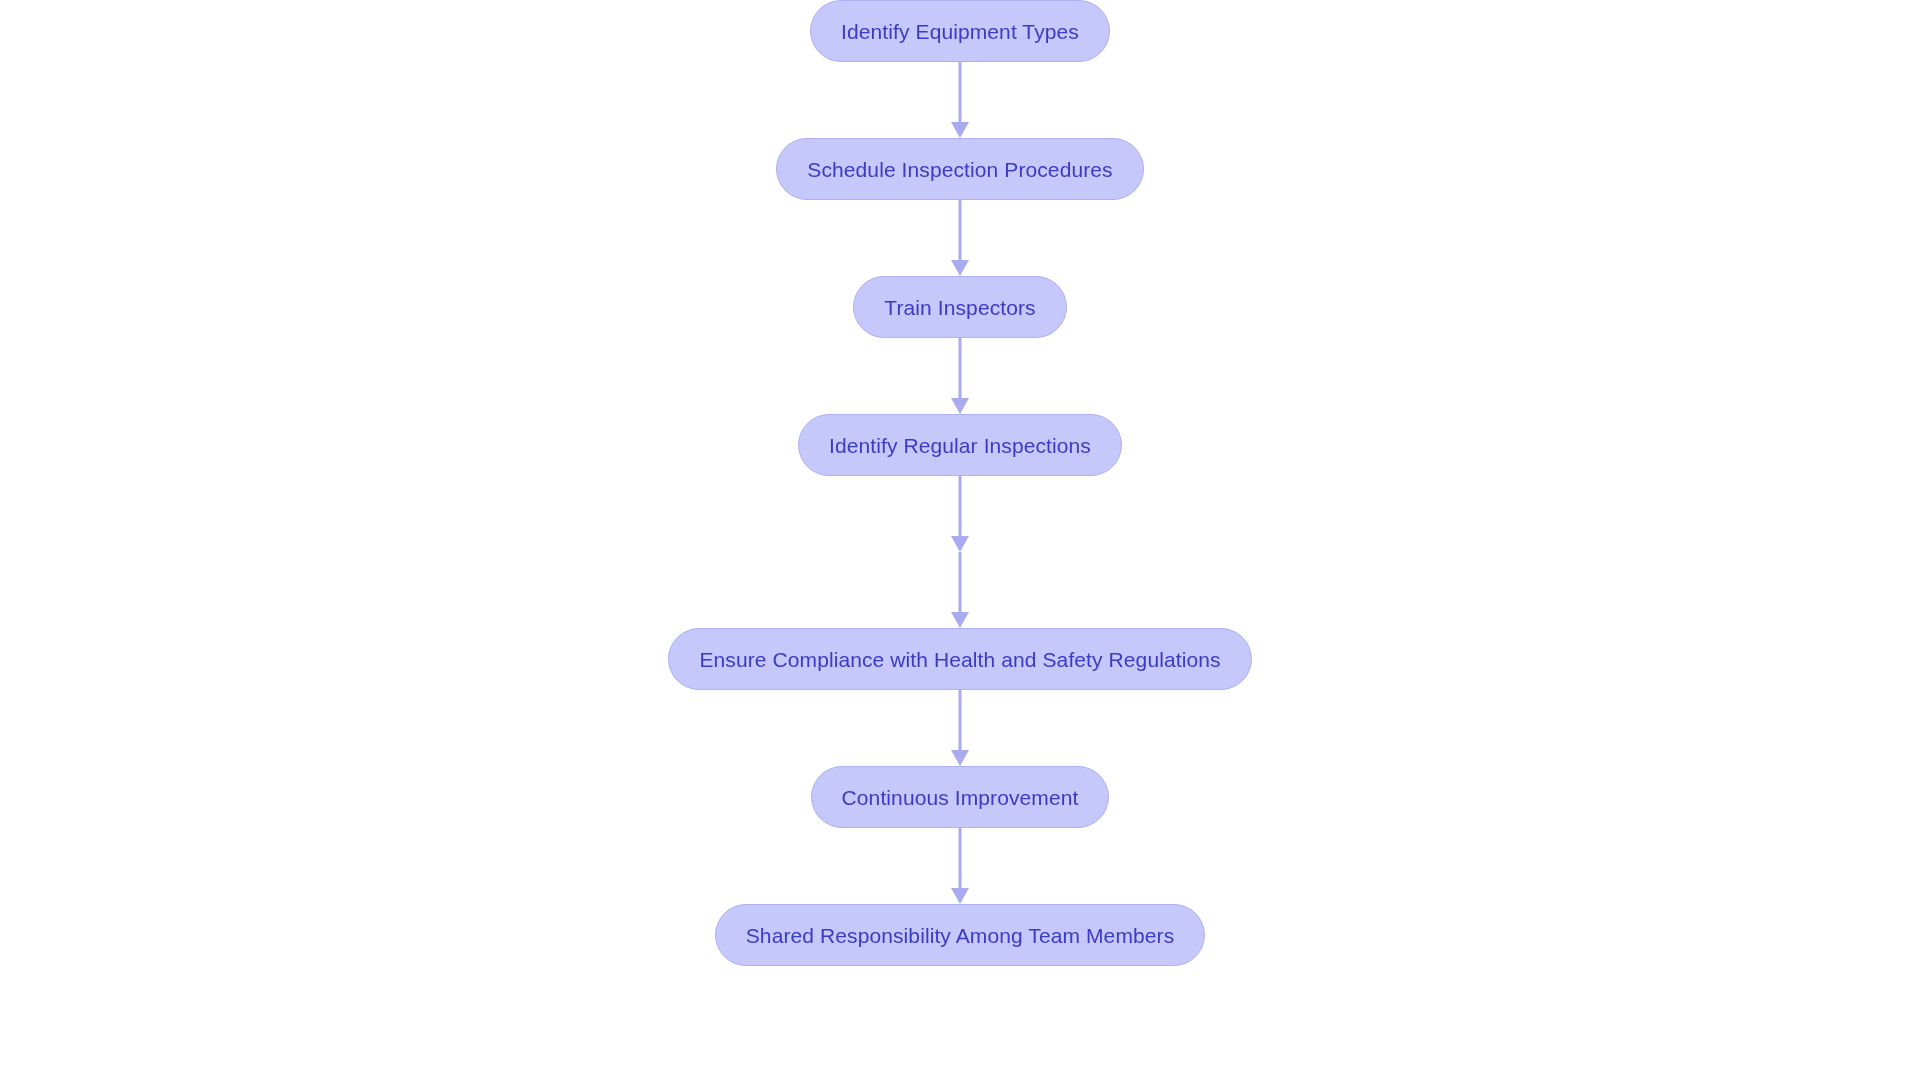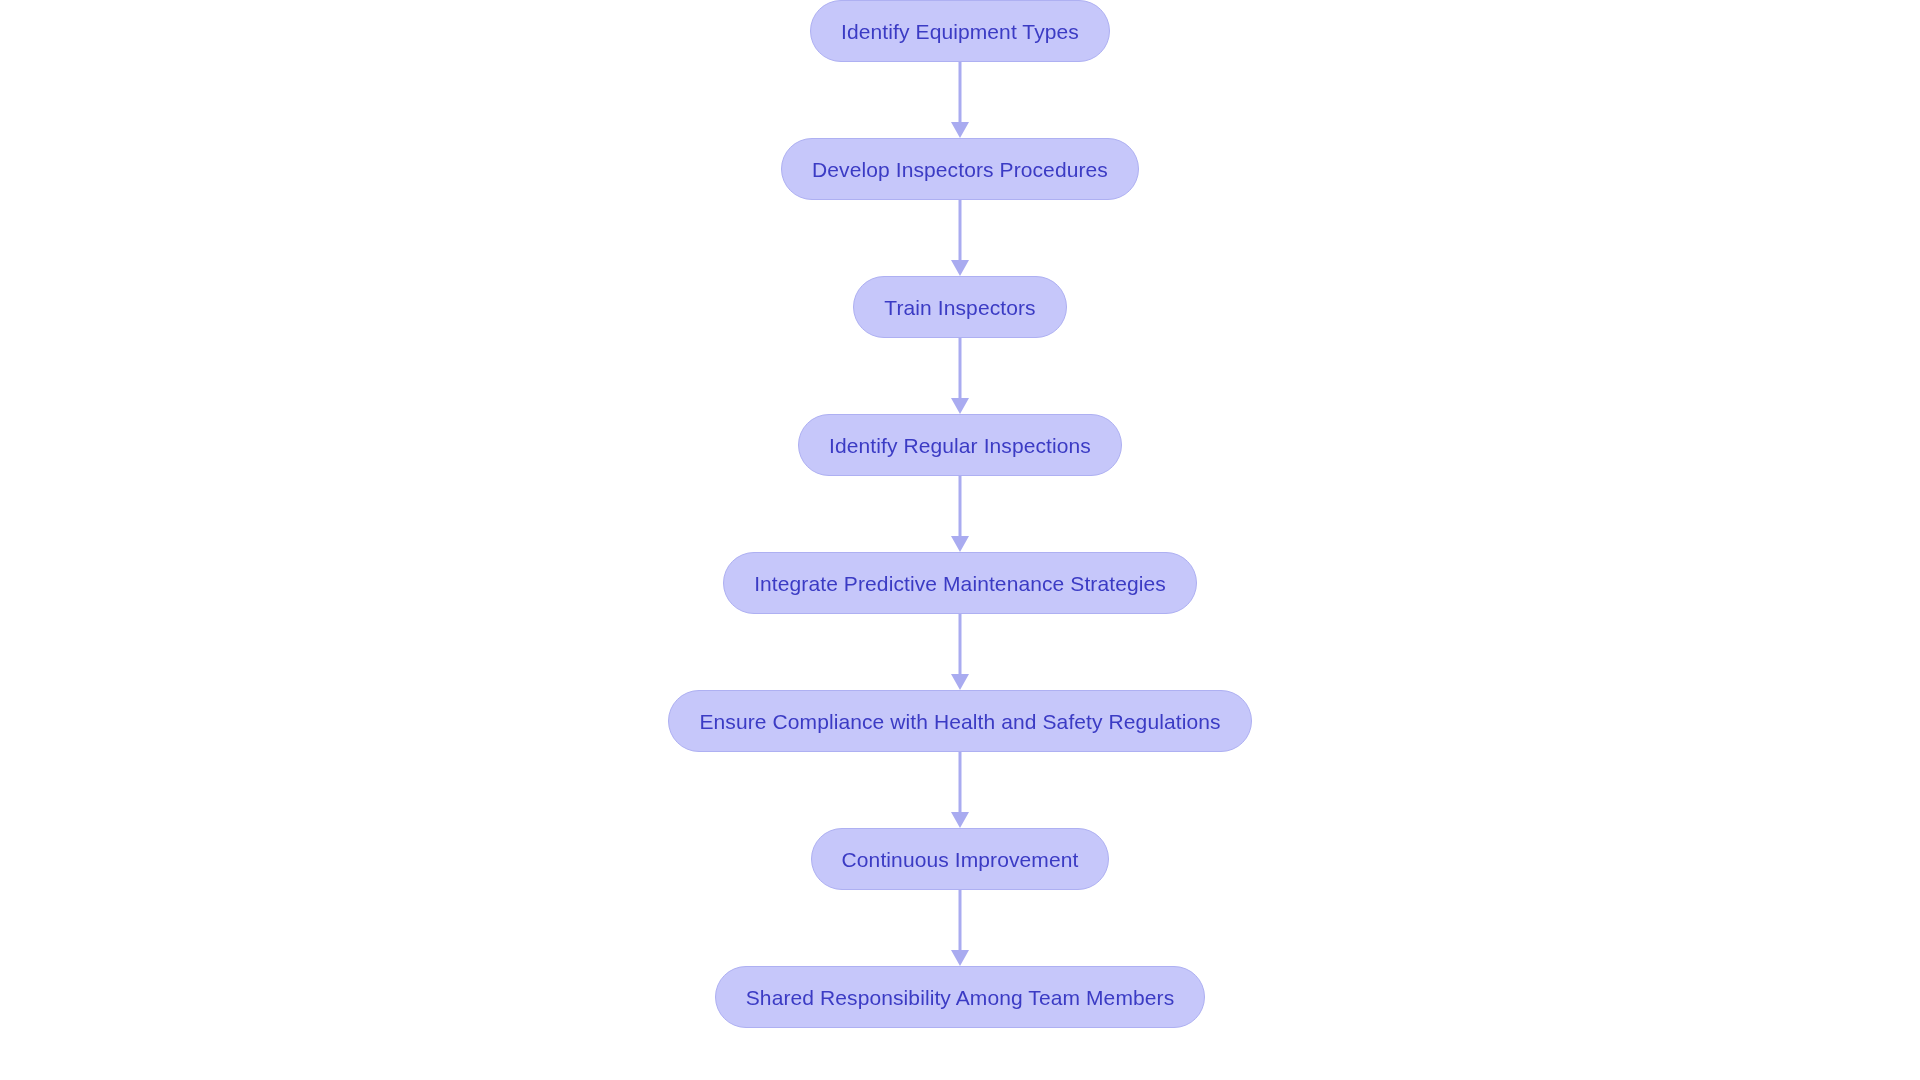--- a/index.html
+++ b/index.html
@@ -75,21 +75,21 @@
     <div class="node" style="min-width: 216px;">
       <span class="node-label">Identify Equipment Types</span>
     </div>
     <div class="connector">
       <svg viewBox="0 0 40 76" xmlns="http://www.w3.org/2000/svg">
         <line class="conn-line" x1="20" y1="0" x2="20" y2="62"></line>
         <polygon class="conn-head" points="11,60 29,60 20,76"></polygon>
       </svg>
     </div>
     <div class="node" style="min-width: 252px;">
-      <span class="node-label">Develop Inspectors Procedures</span>
+      <span class="node-label">Schedule Inspection Procedures</span>
     </div>
     <div class="connector">
       <svg viewBox="0 0 40 76" xmlns="http://www.w3.org/2000/svg">
         <line class="conn-line" x1="20" y1="0" x2="20" y2="62"></line>
         <polygon class="conn-head" points="11,60 29,60 20,76"></polygon>
       </svg>
     </div>
     <div class="node" style="min-width: 152px; text-align: center;">
       <span class="node-label">Train Inspectors</span>
     </div>
@@ -100,23 +100,20 @@
       </svg>
     </div>
     <div class="node" style="min-width: 244px;">
       <span class="node-label">Identify Regular Inspections</span>
     </div>
     <div class="connector">
       <svg viewBox="0 0 40 76" xmlns="http://www.w3.org/2000/svg">
         <line class="conn-line" x1="20" y1="0" x2="20" y2="62"></line>
         <polygon class="conn-head" points="11,60 29,60 20,76"></polygon>
       </svg>
-    </div>
-    <div class="node" style="min-width: 350px;">
-      <span class="node-label">Integrate Predictive Maintenance Strategies</span>
     </div>
     <div class="connector">
       <svg viewBox="0 0 40 76" xmlns="http://www.w3.org/2000/svg">
         <line class="conn-line" x1="20" y1="0" x2="20" y2="62"></line>
         <polygon class="conn-head" points="11,60 29,60 20,76"></polygon>
       </svg>
     </div>
     <div class="node" style="min-width: 424px;">
       <span class="node-label">Ensure Compliance with Health and Safety Regulations</span>
     </div>

